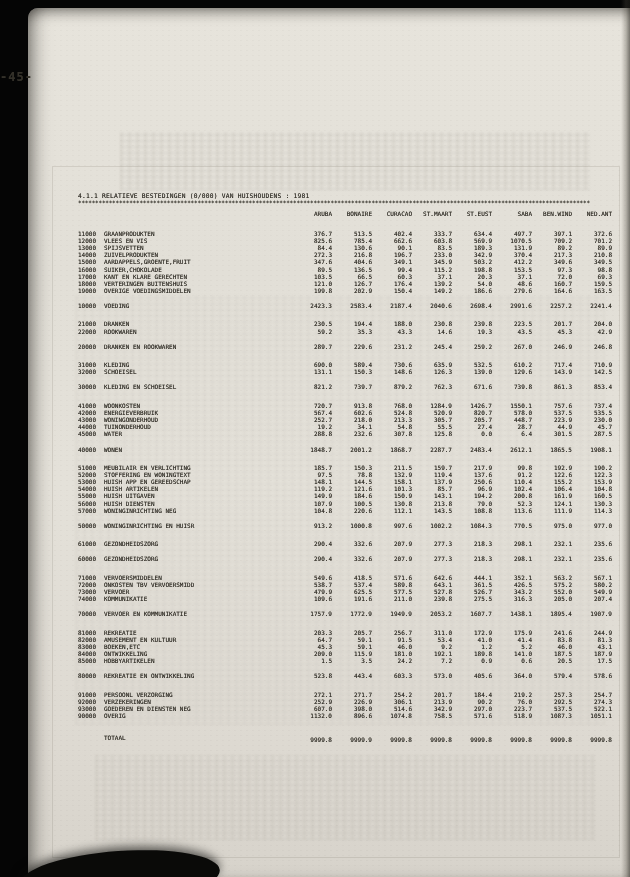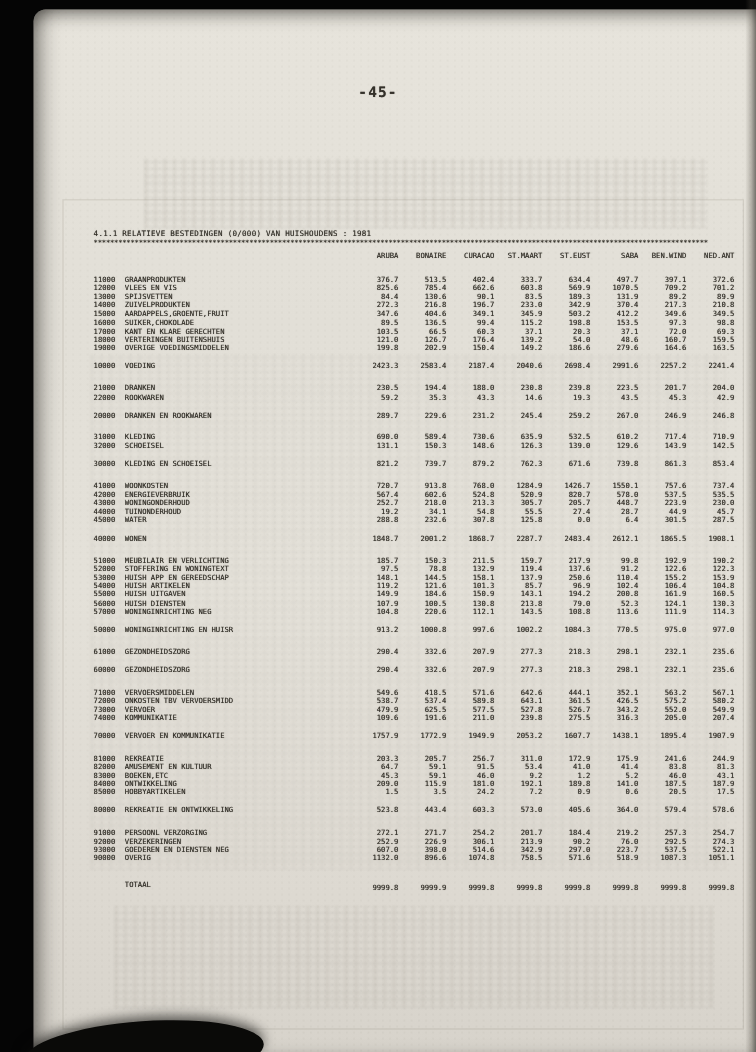--- a/index.html
+++ b/index.html
@@ -42,21 +42,21 @@
   .bleed.b1{left:120px;top:132px;width:470px;height:58px;opacity:.65;}
   .bleed.b2{left:75px;top:295px;width:530px;height:430px;opacity:.30;}
   .bleed.b3{left:95px;top:755px;width:500px;height:85px;opacity:.5;}
   .scan-frame{
     position:absolute;left:52px;top:166px;width:566px;height:690px;
     border:1px solid rgba(70,64,52,.12);
   }
 
   .ink{color:#34312a;text-shadow:0 0 .6px rgba(52,49,42,.75);}
   .page-number{
-    position:absolute;left:0;top:70px;width:630px;text-align:center;
+    position:absolute;left:0;top:70px;width:630px;
     font-size:12px;font-weight:bold;letter-spacing:1px;
   }
   .doc{
     position:absolute;left:78px;top:192px;width:535px;
     font-size:6px;line-height:7.2px;white-space:nowrap;
   }
   .doc-title{font-size:6.3px;letter-spacing:.2px;}
   .separator{overflow:hidden;width:535px;letter-spacing:-.2px;}
   .hdr-row,.row{display:flex;height:7.2px;align-items:baseline;}
   .hdr-row{margin-top:4px;margin-bottom:12px;}

